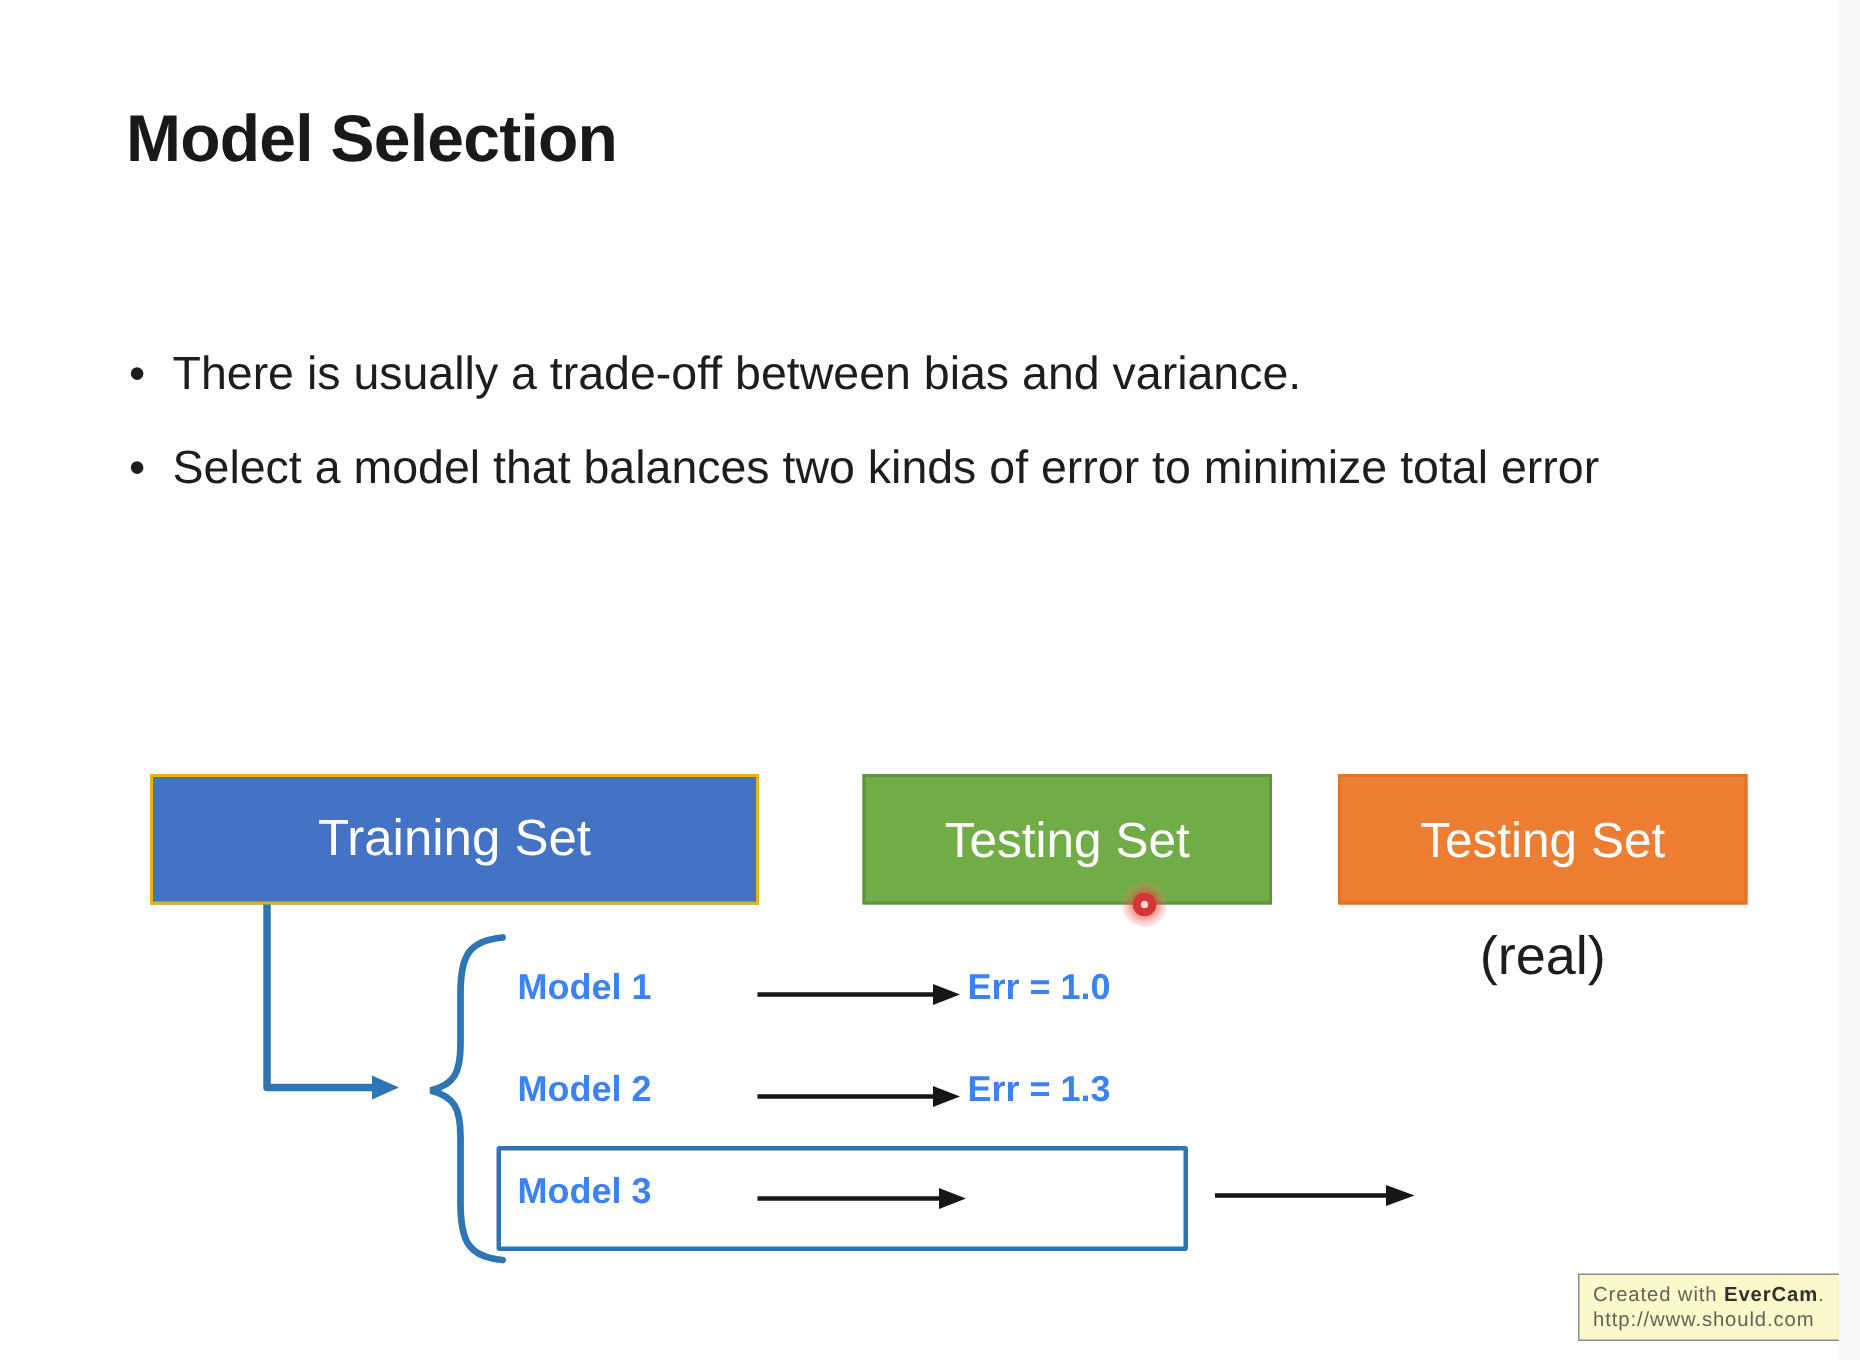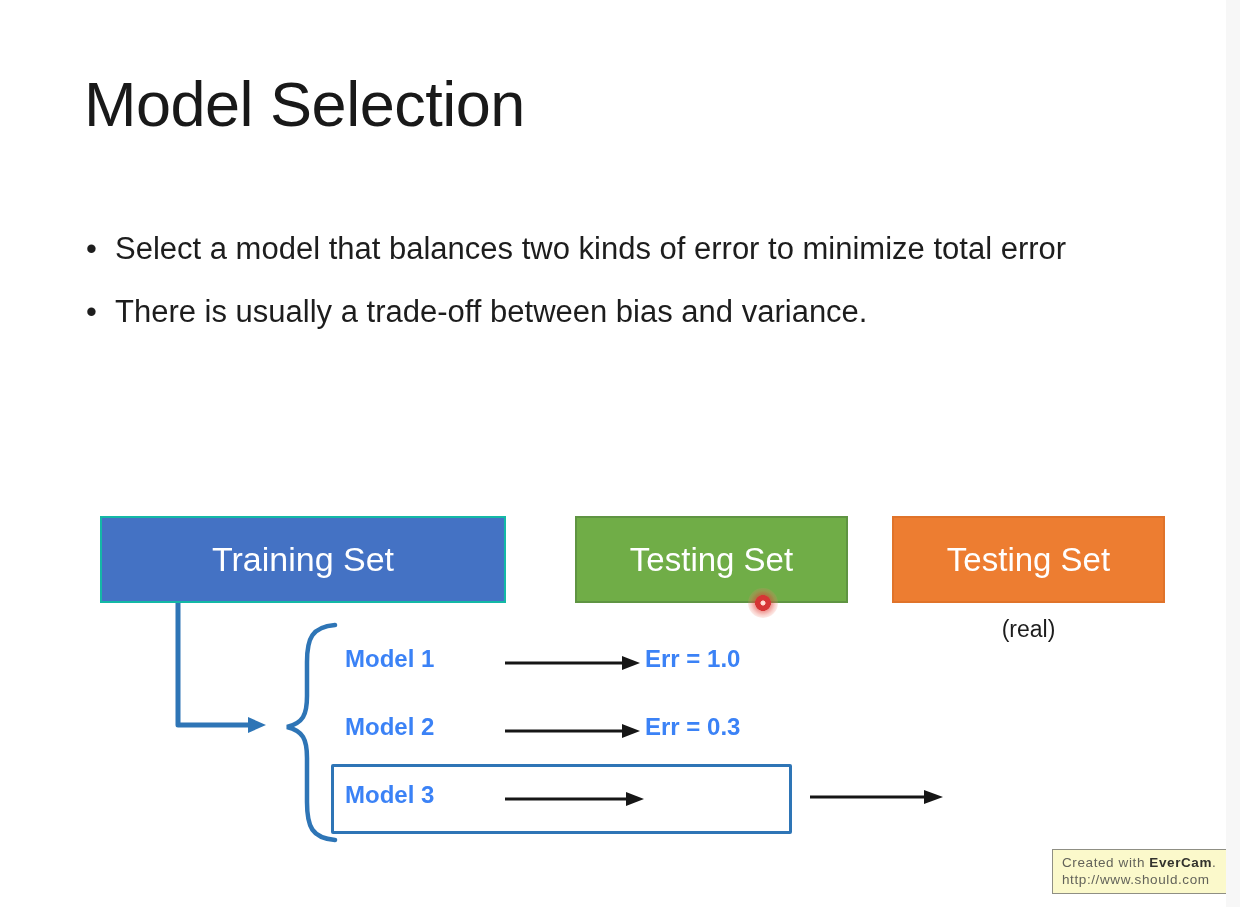--- a/index.html
+++ b/index.html
@@ -11,21 +11,21 @@
     overflow:hidden;
     color:#1c1c1c;
   }
   .slide { position:absolute; inset:0; background:#ffffff; }
   .right-strip {
     position:absolute; top:0; left:1226px; width:14px; height:907px;
     background:#f7f7f7;
   }
   .title {
     position:absolute; left:84px; top:68px;
-    font-size:63px; font-weight:400; letter-spacing:-0.5px; color:#191919;
+    font-size:44px; font-weight:700; letter-spacing:-0.5px; color:#191919;
     white-space:nowrap;
   }
   .bullets {
     position:absolute; left:86px; top:227px; width:1070px;
     list-style:none;
   }
   .bullets li {
     position:relative; padding-left:29px;
     font-size:31px; line-height:43px; color:#1d1d1d;
     margin-bottom:20px;
@@ -34,26 +34,26 @@
     content:"•";
     position:absolute; left:0; top:0;
     font-size:31px; color:#1d1d1d;
   }
   
   .set-box {
     position:absolute; top:516px; height:87px;
     display:flex; align-items:center; justify-content:center;
     color:#ffffff; font-size:33px;
   }
-  .box-training { left:100px; width:406px; background:#4472c4; border:2px solid #14b8a6; font-size:34px; }
+  .box-training { left:100px; width:406px; background:#4472c4; border:2px solid #eab308; font-size:34px; }
   .box-testing  { left:575px; width:273px; background:#70ad47; border:2px solid #5f9442; }
   .box-real     { left:892px; width:273px; background:#ed7d31; border:2px solid #e0732a; }
   .real-caption {
     position:absolute; left:892px; top:616px; width:273px;
-    text-align:center; font-size:23px; color:#1d1d1d;
+    text-align:center; font-size:36px; color:#1d1d1d;
   }
   
   .dtext { position:absolute; font-size:24px; color:#3b82f6; white-space:nowrap;font-weight:bold; }
   .model-1 { left:345px; top:645px; }
   .err-1   { left:645px; top:645px; }
   .model-2 { left:345px; top:713px;text-align:center; }
   .err-2   { left:645px; top:713px; }
   .model-3 { left:345px; top:781px; }
   .err-3   { left:648px; top:781px; }
   .err-final { left:967px; top:779px; }
@@ -84,22 +84,22 @@
   .watermark b { color:#32322c; font-weight:bold; }
 </style>
 </head>
 <body>
 
 <div class="slide">
 
   <div class="title">Model Selection</div>
 
   <ul class="bullets">
+    <li>There is usually a trade-off between bias and variance.</li>
     <li>Select a model that balances two kinds of error to minimize total error</li>
-    <li>There is usually a trade-off between bias and variance.</li>
   </ul>
 
   <div class="set-box box-training">
     <span>Training Set</span>
   </div>
   <div class="set-box box-testing">
     <span>Testing Set</span>
   </div>
   <div class="set-box box-real">
     <span>Testing Set</span>
@@ -122,21 +122,21 @@
       <polygon points="626,792 644,799 626,806" stroke="none"></polygon>
       <line x1="810" y1="797" x2="926" y2="797"></line>
       <polygon points="924,790 943,797 924,804" stroke="none"></polygon>
     </g>
   </svg>
 
   <span class="dtext model-1">Model 1</span>
   <span class="dtext err-1">Err = 1.0</span>
 
   <span class="dtext model-2">Model 2</span>
-  <span class="dtext err-2">Err = 0.3</span>
+  <span class="dtext err-2">Err = 1.3</span>
 
   <div class="model3-frame"></div>
   <span class="dtext model-3">Model 3</span>
 
 
   <div class="laser-dot"></div>
 
   <div class="watermark">
     <div><span>Created with </span><b>EverCam</b><span>.</span></div>
     <div>http://www.should.com</div>

